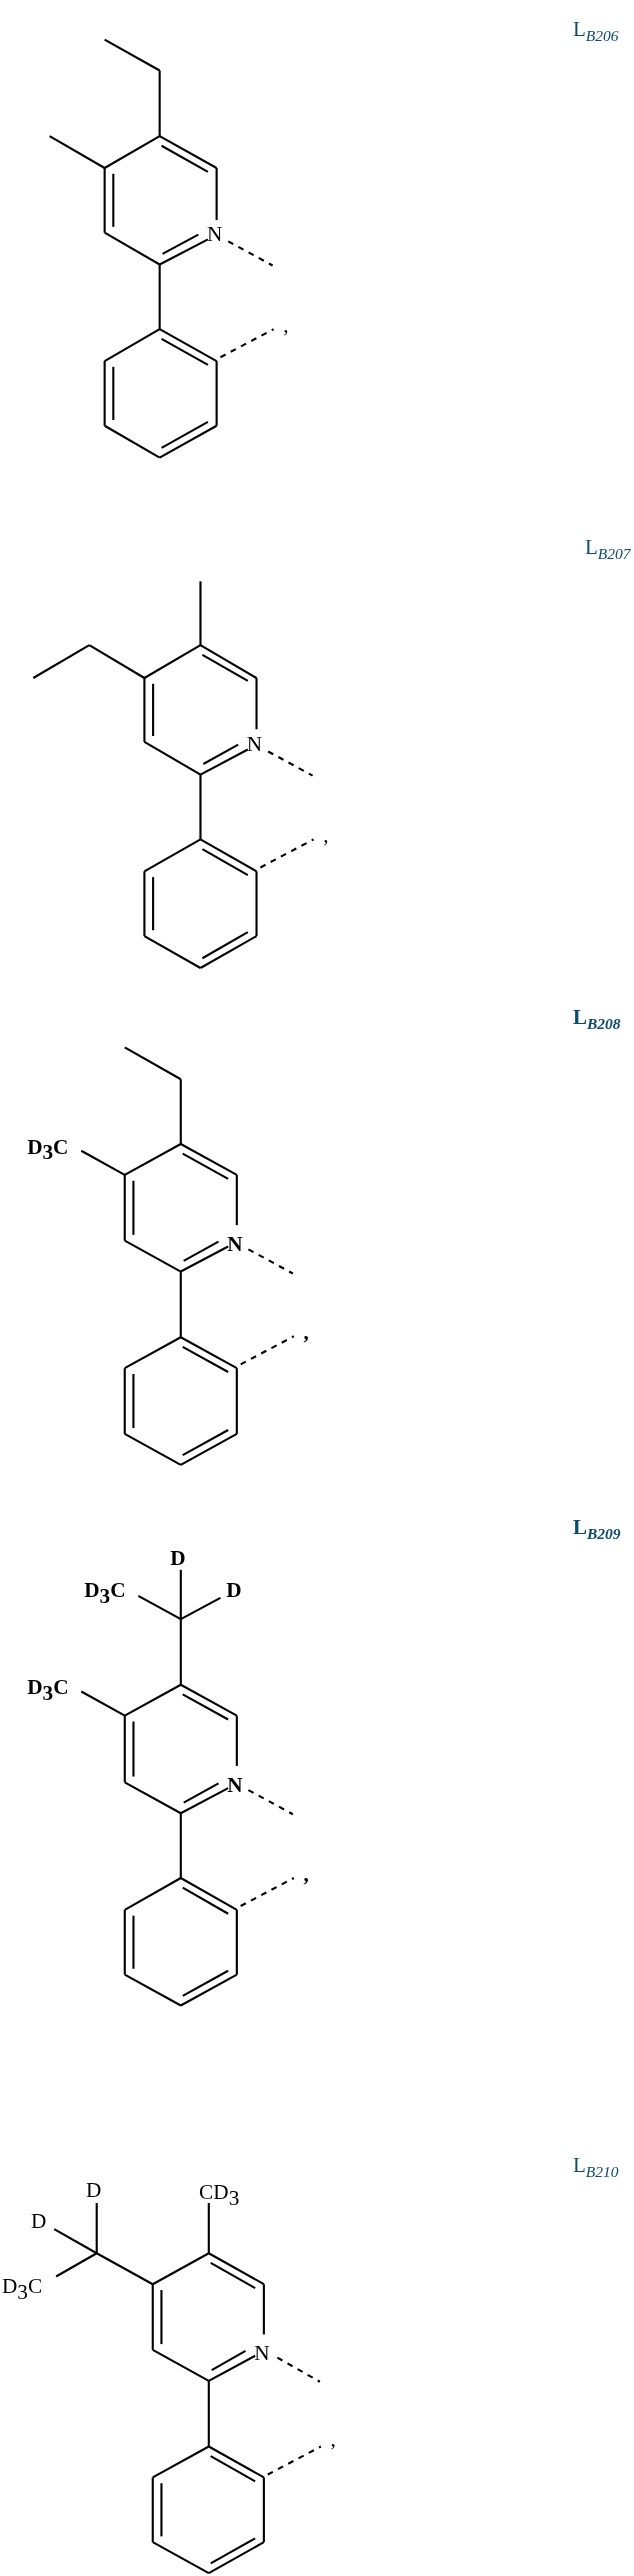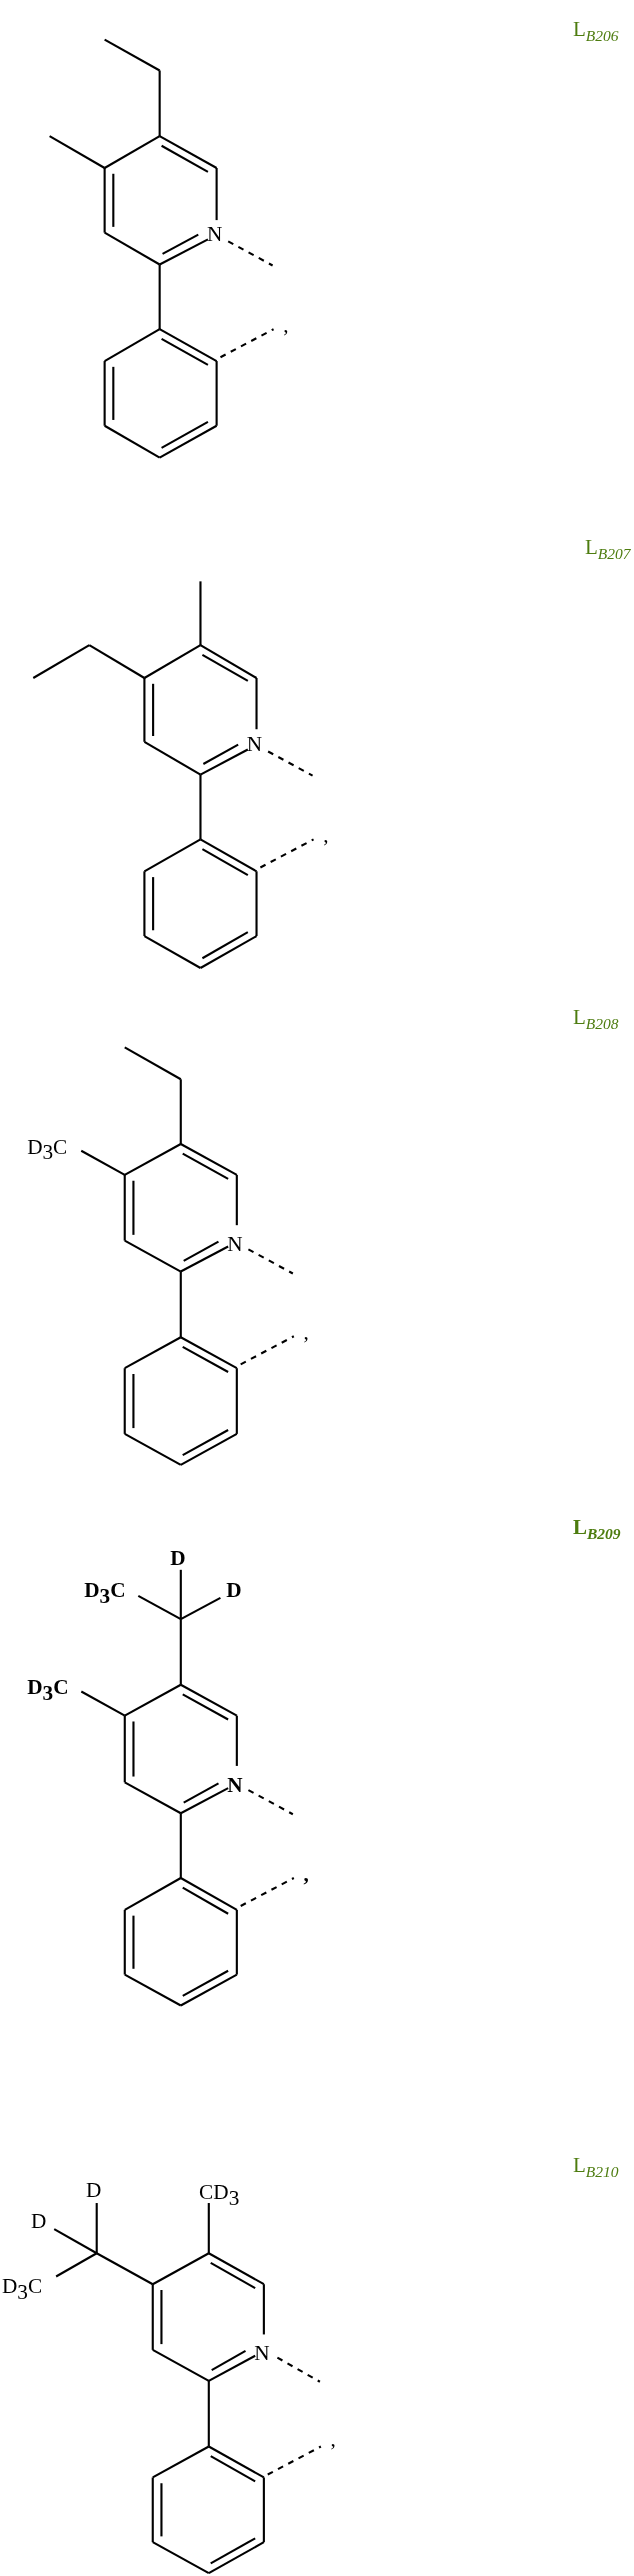--- a/index.html
+++ b/index.html
@@ -2,21 +2,21 @@
 <html><head>
 <meta charset="utf-8">
 <style>
   html, body { margin: 0; padding: 0; background: #ffffff; }
   body { width: 635px; height: 2576px; position: relative; overflow: hidden; font-family: "Liberation Serif", serif; }
   .panel { position: absolute; left: 0; width: 635px; }
   svg.mol { position: absolute; left: 0; top: 0; overflow: visible; }
   svg.mol line { stroke: #000; stroke-width: 2.2; stroke-linecap: butt; }
   svg.mol line.dash { stroke-dasharray: 6 6; }
   svg.mol text { font-family: "Liberation Serif", serif; font-size: 22px; fill: #000; }
-  .label { position: absolute; left: 573px; font-family: "Liberation Serif", serif; font-size: 21px; color: #4d7c0f; white-space: nowrap; }
+  .label { position: absolute; left: 573px; font-family: "Liberation Serif", serif; font-size: 21px; color: #0c4a6e; white-space: nowrap; }
   .label .sub { font-size: 15.5px; font-style: italic; position: relative; top: 4.8px; }
 </style>
 </head>
 <body>
 
 <div class="panel" style="top:0;height:502px;">
   <div class="label" style="top:17.4px;">
     <span>L</span><span class="sub">B206</span>
   </div>
   <svg class="mol" width="635" height="502" viewBox="0 0 657 520">
@@ -84,21 +84,21 @@
     <line x1="244" y1="952" x2="197" y2="979"></line>
     <line x1="195" y1="989" x2="137" y2="956"></line>
     <line x1="137" y1="956" x2="137" y2="889"></line>
     <line x1="146" y1="950" x2="146" y2="895"></line>
     <line x1="137" y1="889" x2="195" y2="856"></line>
     <line class="dash" x1="257" y1="885" x2="312" y2="856"></line>
     <text x="322" y="859">,</text>
   </svg>
 </div>
 
-<div class="panel" style="top:0;height:1488px;">
+<div class="panel" style="top:0;height:1488px;font-weight:bold;">
   <div class="label" style="top:1005px;">
     <span>L</span><span class="sub">B208</span>
   </div>
   <svg class="mol" width="635" height="1488" viewBox="0 0 657 1540">
 
     <line x1="129" y1="1084" x2="187" y2="1117"></line>
     <line x1="187" y1="1117" x2="187" y2="1184"></line>
 
     <line x1="187" y1="1184" x2="245" y2="1216"></line>
     <line x1="189" y1="1194" x2="236" y2="1220"></line>

